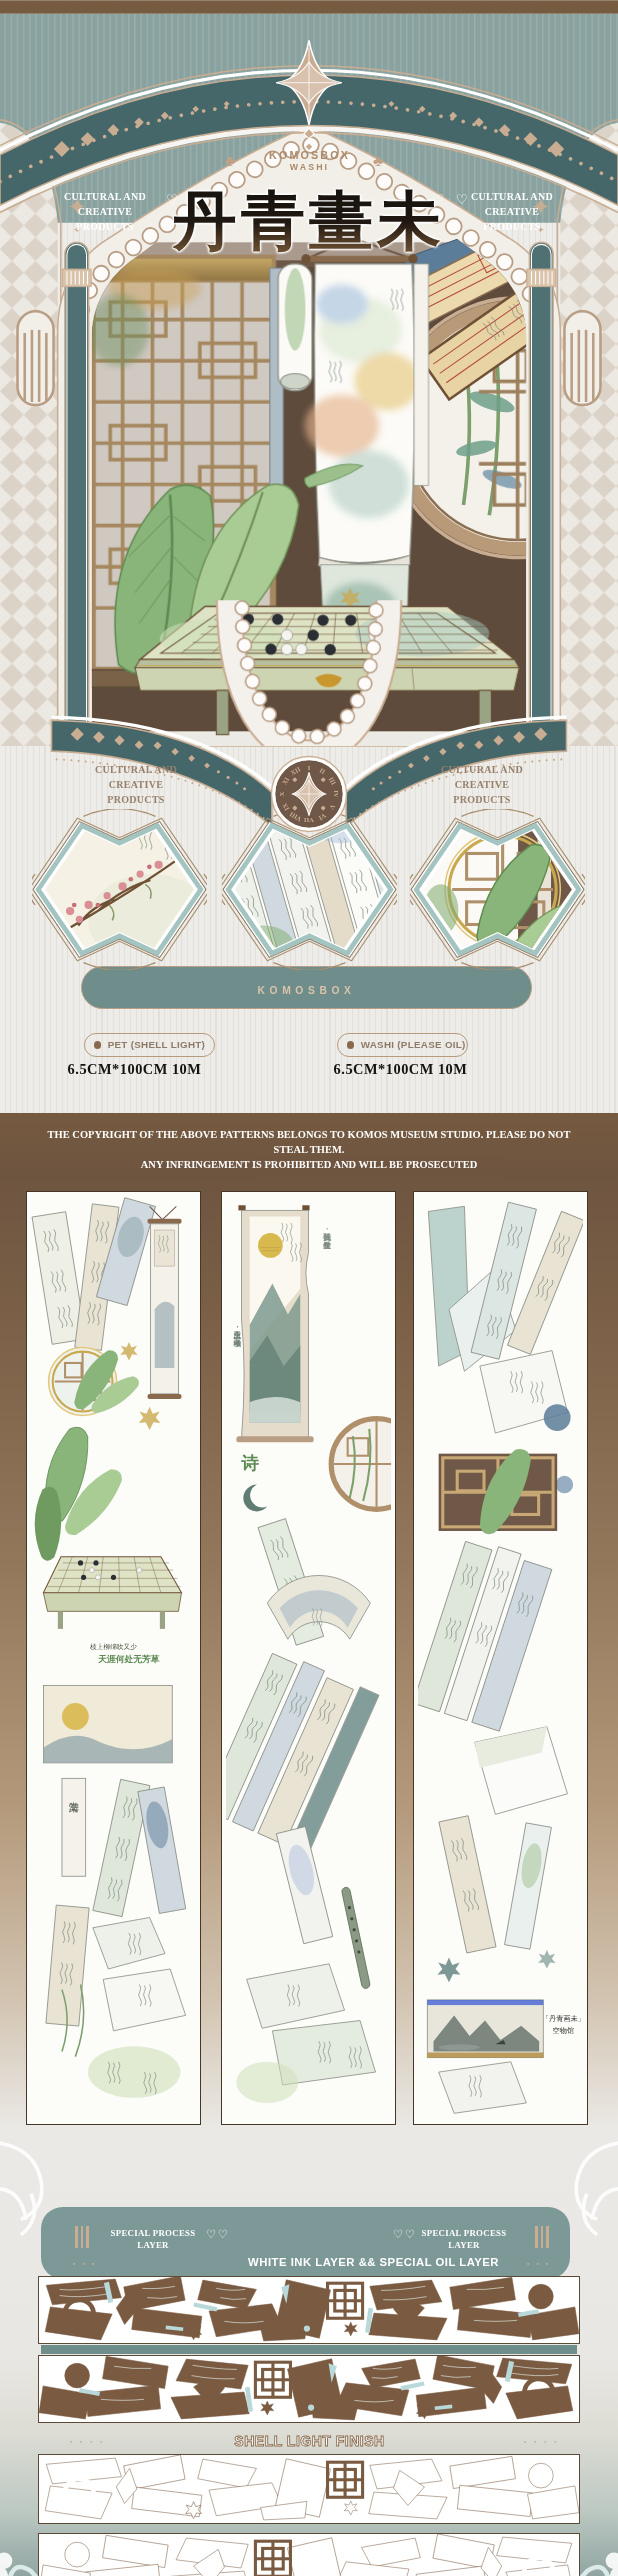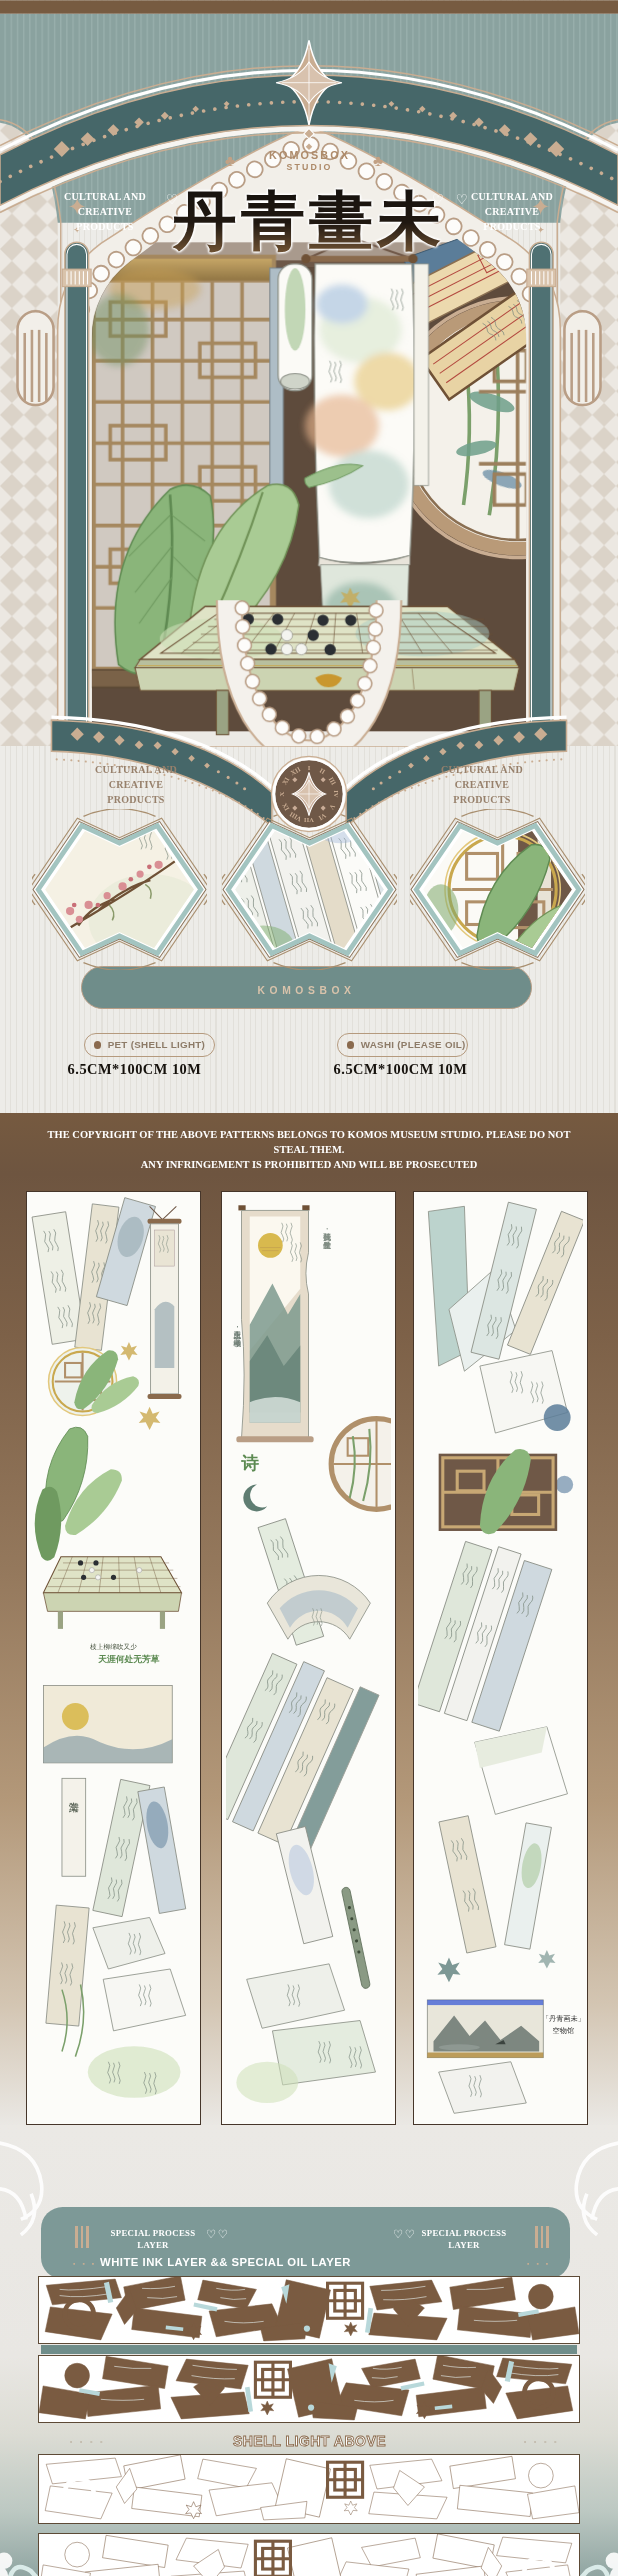--- a/index.html
+++ b/index.html
@@ -51,22 +51,22 @@
         letter-spacing:1px;text-align:center;}
   .heading2{left:52px;top:2433px;width:515px;font-size:14px;font-weight:800;
         letter-spacing:0.5px;text-align:center;-webkit-text-stroke:0.9px #8a6a4c;color:#fff;}
   .panel{left:41px;top:2207px;width:529px;height:72px;background:#7d9997;border-radius:21.6px;z-index:1;}
   .bars{display:inline-flex;gap:3.1px;}
   .bars i{display:block;width:2.6px;height:21.6px;background:#c9ad92;}
   .panel-lbl{width:88px;color:#fff;font-weight:bold;font-size:8.8px;line-height:12.4px;
         text-align:center;letter-spacing:0.3px;font-family:"Liberation Serif",serif;}
   .panel-hearts{color:#fff;font-size:11.3px;letter-spacing:1.5px;}
   .panel-dots{color:#c9ad92;font-size:6.7px;letter-spacing:2.6px;}
-  .whiteink{left:100px;top:2256px;width:412px;color:#fff;font-weight:bold;font-size:11.3px;
-        letter-spacing:0.5px;text-align:left;}
+  .whiteink{left:87px;top:2256px;width:412px;color:#fff;font-weight:bold;font-size:11.3px;
+        letter-spacing:0.5px;text-align:right;}
   .shelldots{color:#a08b74;font-size:6.2px;letter-spacing:3.1px;top:2438px;}
   .inkstrip{top:2276px;left:38px;width:542px;height:68px;box-sizing:border-box;
         border:1px solid #5d4a36;background:#fff;z-index:2;}
   .divider{left:41px;top:2345px;width:536px;height:8.8px;background:#6f8d8a;z-index:2;}
   .outstrip{left:38px;width:542px;height:70px;box-sizing:border-box;
         border:1px solid #5d4a36;background:#fff;z-index:2;}
   .cal{stroke:#7d8a80;stroke-width:1.3;fill:none;}
   .vtxt{writing-mode:vertical-rl;}
 </style>
 </head>
@@ -492,21 +492,21 @@
     <div>CREATIVE PRODUCTS</div>
   </div>
   <div class="abs cult serif center" style="left:453px;top:189px;z-index:4">
     <div>CULTURAL AND</div>
     <div>CREATIVE PRODUCTS</div>
   </div>
   <div class="abs hearts3" style="left:166px;top:192px;z-index:4">♡ ♡ ♡</div>
   <div class="abs hearts3" style="left:408px;top:192px;z-index:4">♡ ♡ ♡</div>
   <div class="abs studio center" style="left:232px;top:149px;z-index:4">
     <div style="font-size:10.8px">KOMOSBOX</div>
-    <div style="font-size:8.8px;margin-top:1px">STUDIO</div>
+    <div style="font-size:8.8px;margin-top:1px">WASHI</div>
   </div>
   <div class="abs club" style="left:225px;top:152px;z-index:4">♣</div>
   <div class="abs club" style="left:373px;top:152px;z-index:4">♣</div>
   <div class="abs big-title center halo" style="left:144px;top:178px;z-index:4">
     <span class="title-grad">丹青畫未</span>
   </div>
 
   <div class="abs cult mid serif center" style="left:77px;top:762px;z-index:3">
     <div>CULTURAL AND</div>
     <div>CREATIVE PRODUCTS</div>
@@ -1041,21 +1041,21 @@
   <div class="abs inkstrip" style="top:2355px">
     <svg width="540" height="66" viewBox="0 0 1048 128">
         <g transform="translate(1048,0) scale(-1,1)">
           <use href="#inkart" style="color:#7a5b41"></use>
           <use href="#inkdet"></use>
           <use href="#inkacc"></use>
         </g>
       </svg>
   </div>
 
-  <div class="abs heading2">SHELL LIGHT ABOVE</div>
+  <div class="abs heading2">SHELL LIGHT FINISH</div>
   <div class="abs shelldots" style="left:70px">▫ ▫ ▫ ▫</div>
   <div class="abs shelldots" style="left:524px">▫ ▫ ▫ ▫</div>
 
   <div class="abs outstrip" style="top:2454px">
     <svg width="540" height="68" viewBox="0 0 1048 128">
         <use href="#inkart" style="color:#ffffff"></use>
       </svg>
   </div>
   <div class="abs outstrip" style="top:2533px">
     <svg width="540" height="68" viewBox="0 0 1048 128">

